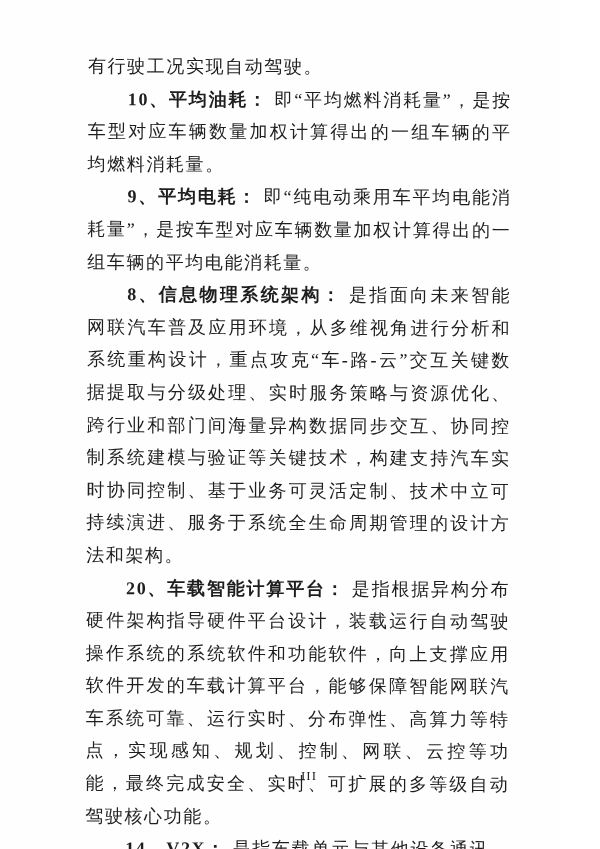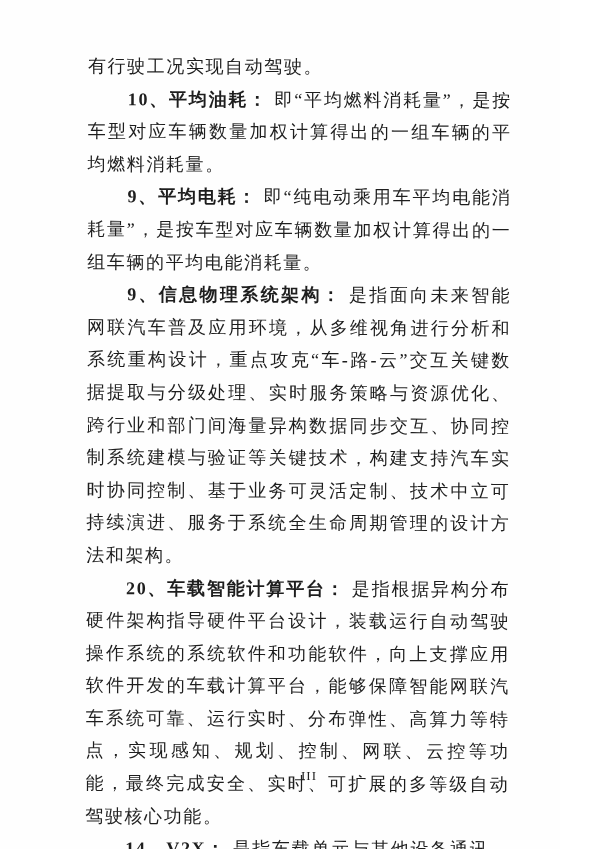--- a/index.html
+++ b/index.html
@@ -61,21 +61,21 @@
 <div class="page">
 
   <div class="text-block">
 
     <p class="para"><span>有行驶工况实现自动驾驶。</span></p>
 
     <p class="para indented"><span class="lead">10、平均油耗：</span><span>即“平均燃料消耗量”，是按车型对应车辆数量加权计算得出的一组车辆的平均燃料消耗量。</span></p>
 
     <p class="para indented"><span class="lead">9、平均电耗：</span><span>即“纯电动乘用车平均电能消耗量”，是按车型对应车辆数量加权计算得出的一组车辆的平均电能消耗量。</span></p>
 
-    <p class="para indented"><span class="lead">9、信息物理系统架构：</span><span>是指面向未来智能网联汽车普及应用环境，从多维视角进行分析和系统重构设计，重点攻克“车-路-云”交互关键数据提取与分级处理、实时服务策略与资源优化、跨行业和部门间海量异构数据同步交互、协同控制系统建模与验证等关键技术，构建支持汽车实时协同控制、基于业务可灵活定制、技术中立可持续演进、服务于系统全生命周期管理的设计方法和架构。</span></p>
+    <p class="para indented"><span class="lead">8、信息物理系统架构：</span><span>是指面向未来智能网联汽车普及应用环境，从多维视角进行分析和系统重构设计，重点攻克“车-路-云”交互关键数据提取与分级处理、实时服务策略与资源优化、跨行业和部门间海量异构数据同步交互、协同控制系统建模与验证等关键技术，构建支持汽车实时协同控制、基于业务可灵活定制、技术中立可持续演进、服务于系统全生命周期管理的设计方法和架构。</span></p>
 
     <p class="para indented"><span class="lead">20、车载智能计算平台：</span><span>是指根据异构分布硬件架构指导硬件平台设计，装载运行自动驾驶操作系统的系统软件和功能软件，向上支撑应用软件开发的车载计算平台，能够保障智能网联汽车系统可靠、运行实时、分布弹性、高算力等特点，实现感知、规划、控制、网联、云控等功能，最终完成安全、实时、可扩展的多等级自动驾驶核心功能。</span></p>
 
     <p class="para indented"><span class="lead">14、V2X：</span><span>是指车载单元与其他设备通讯，包括但不限于车载单元之间的通讯（V2V），车载单元与路侧单元通讯（V2I），车载单元与行人设备通讯（V2P），车载单元与网</span></p>
 
   </div>
 
   <div class="page-footer">III</div>
 
 </div>

